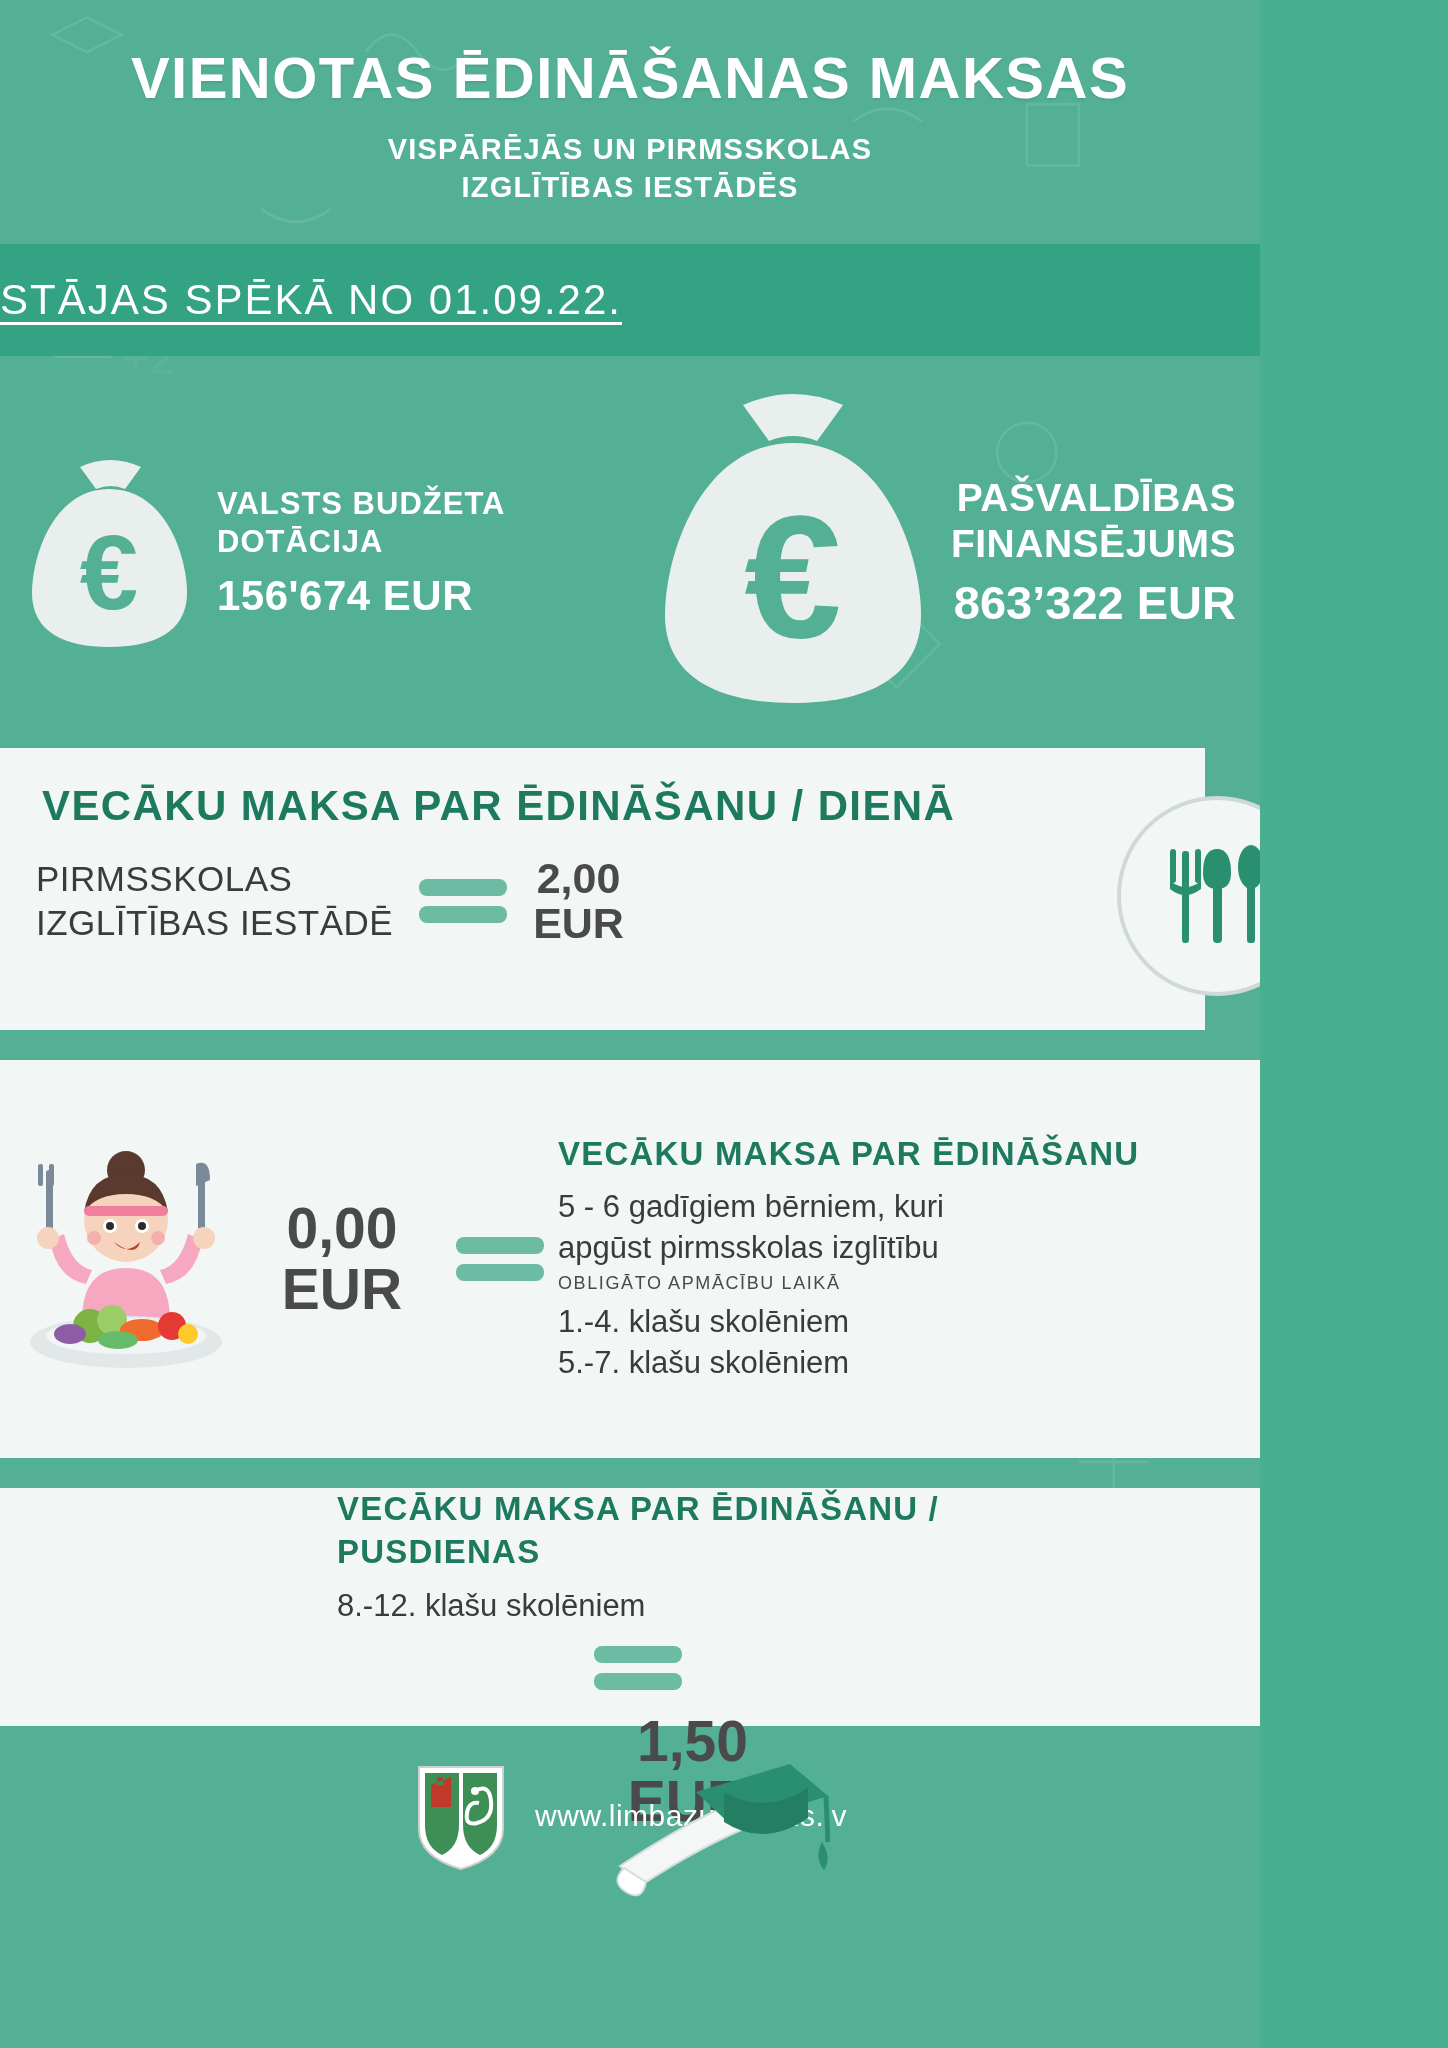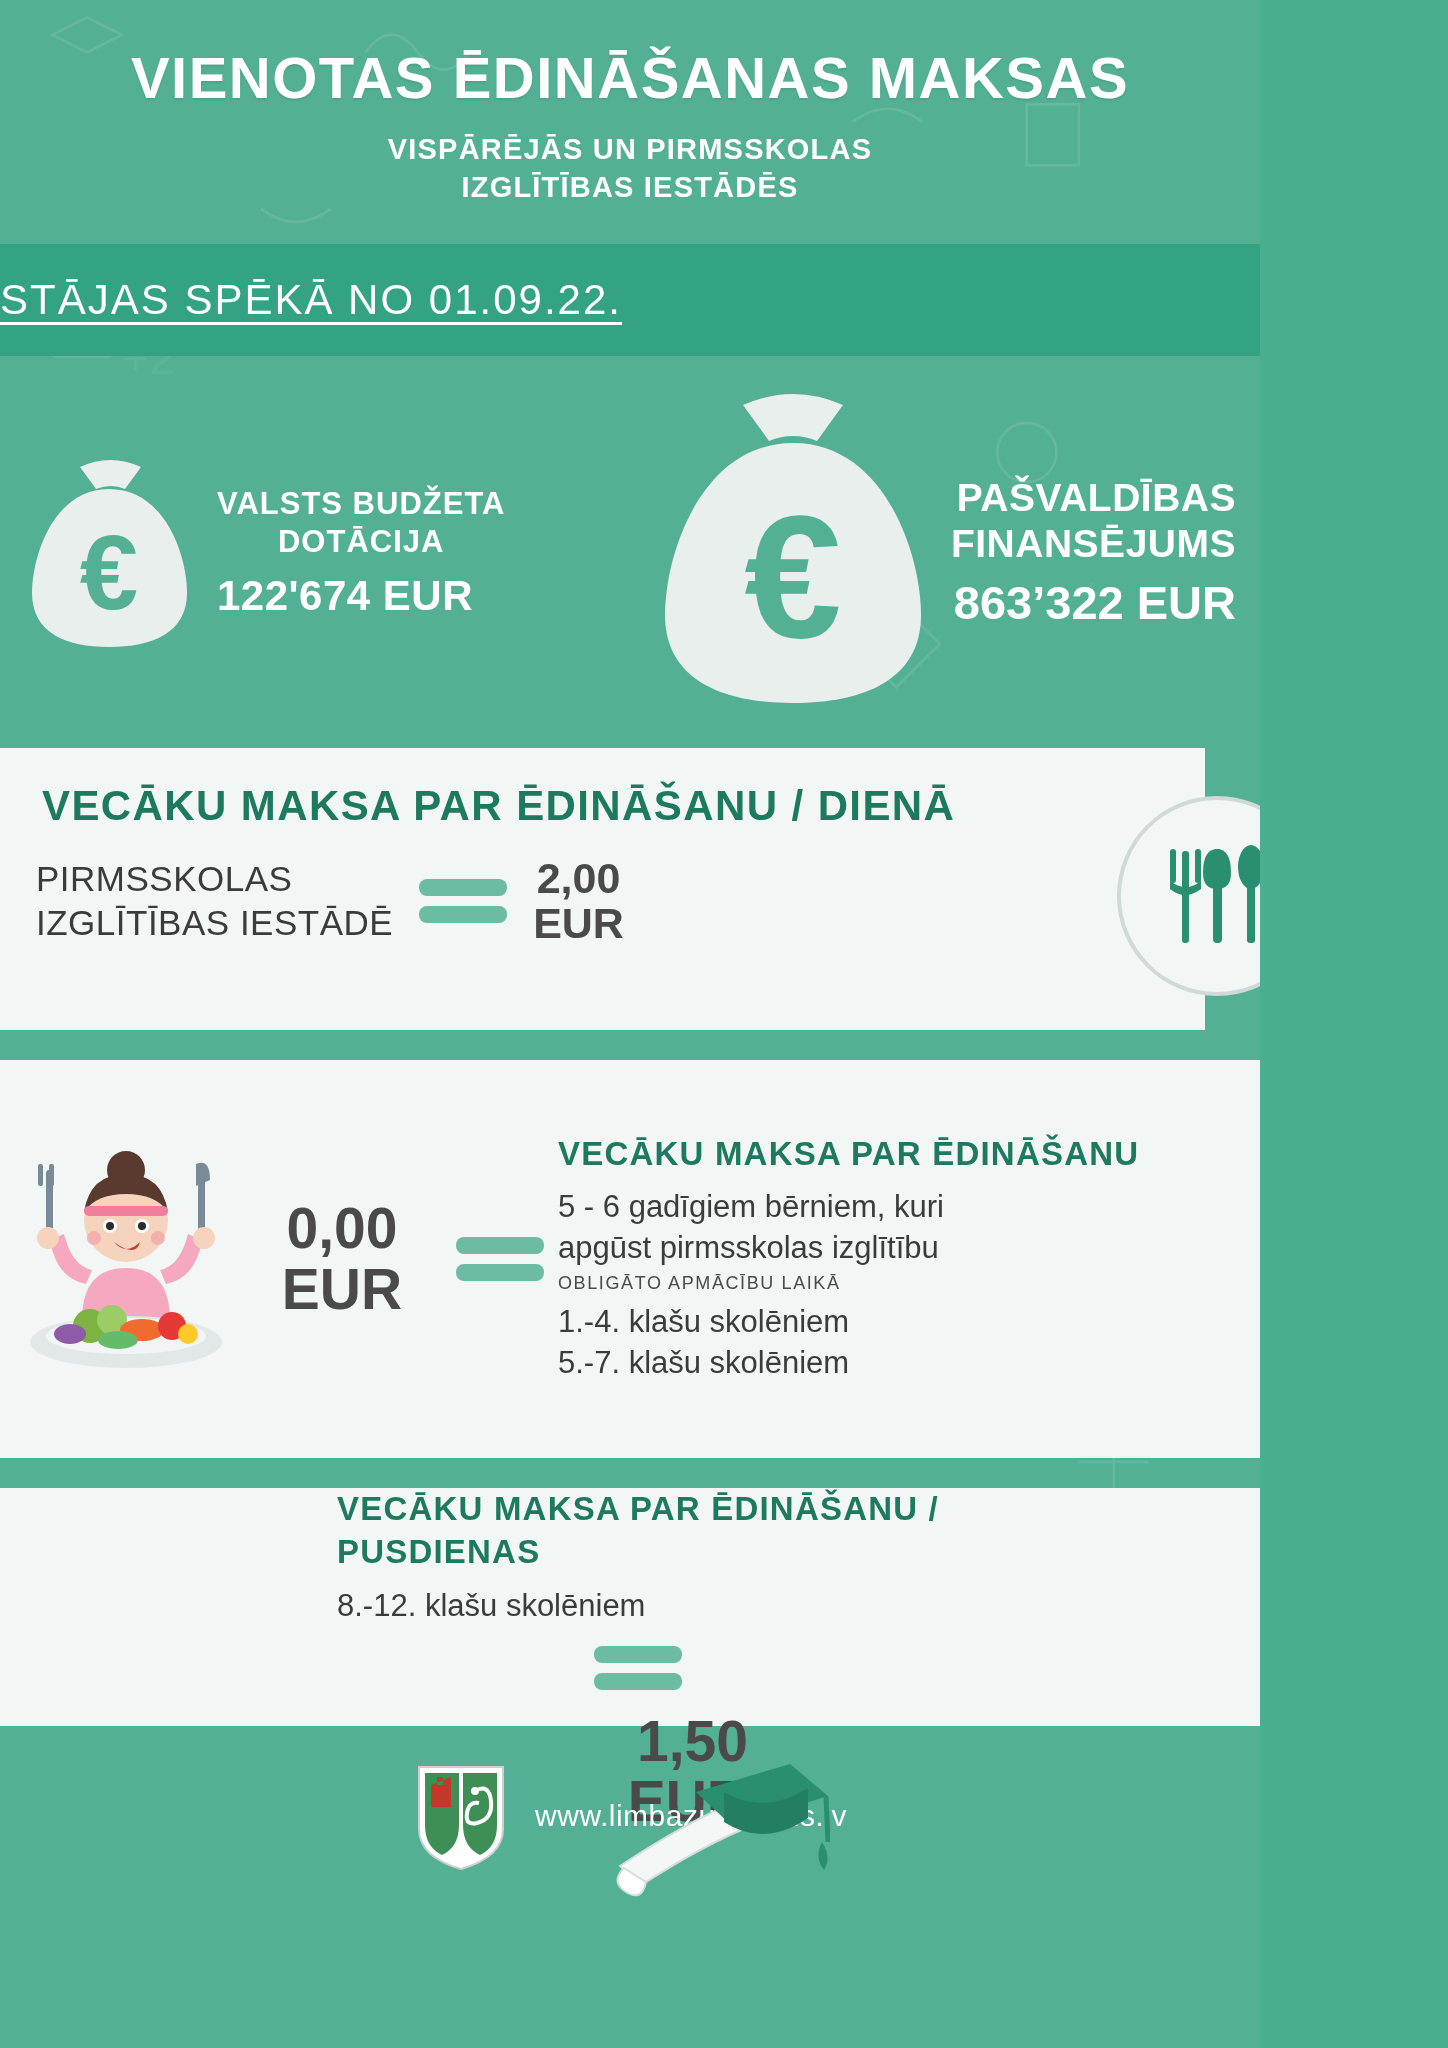--- a/index.html
+++ b/index.html
@@ -75,21 +75,21 @@
     align-items: center;
     justify-content: space-between;
     padding: 0 18px;
   }
   .fund-block { display: flex; align-items: center; }
   .fund-left { gap: 14px; }
   .fund-right { gap: 8px; }
   .bag { flex: none; }
   .fund-text { color: #ffffff; }
   .fund-left .fund-label {
-    font-size: 31px; font-weight: bold; letter-spacing: 1px; line-height: 1.25; text-align: center;
+    font-size: 31px; font-weight: bold; letter-spacing: 1px; line-height: 1.25;
   }
   .fund-left .fund-value {
     font-size: 42px; font-weight: bold; margin-top: 10px; letter-spacing: 0.5px;
   }
   .fund-right { margin-right: 6px; }
   .fund-right .fund-text { text-align: right; }
   .fund-right .fund-label {
     font-size: 39px; font-weight: bold; letter-spacing: 0.5px; line-height: 1.18;
   }
   .fund-right .fund-value {
@@ -279,21 +279,21 @@
 
     <div class="fund-block fund-left">
       <svg class="bag" width="185" height="210" viewBox="0 0 185 210">
         <path d="M62 20 q30 -14 61 0 l-16 22 q-14 -6 -29 0 z" fill="#e9efed"></path>
         <path d="M91 42 C35 42 14 110 14 146 C14 186 48 200 91 200 C134 200 169 186 169 146 C169 110 148 42 91 42 Z" fill="#e9efed"></path>
         <text x="91" y="162" font-size="105" font-family="'Liberation Sans', sans-serif" font-weight="bold" fill="#53b094" text-anchor="middle">€</text>
       </svg>
       <div class="fund-text">
         <div class="fund-label" style="white-space:pre-line">VALSTS BUDŽETA
 DOTĀCIJA</div>
-        <div class="fund-value">122'674 EUR</div>
+        <div class="fund-value">156'674 EUR</div>
       </div>
     </div>
 
     <div class="fund-block fund-right">
       <svg class="bag" width="300" height="330" viewBox="0 0 300 330">
         <path d="M100 18 q50 -22 100 0 l-26 36 q-24 -10 -48 0 z" fill="#e9efed"></path>
         <path d="M150 56 C58 56 22 168 22 228 C22 292 78 316 150 316 C222 316 278 292 278 228 C278 168 242 56 150 56 Z" fill="#e9efed"></path>
         <text x="150" y="250" font-size="175" font-family="'Liberation Sans', sans-serif" font-weight="bold" fill="#53b094" text-anchor="middle">€</text>
       </svg>
       <div class="fund-text">

